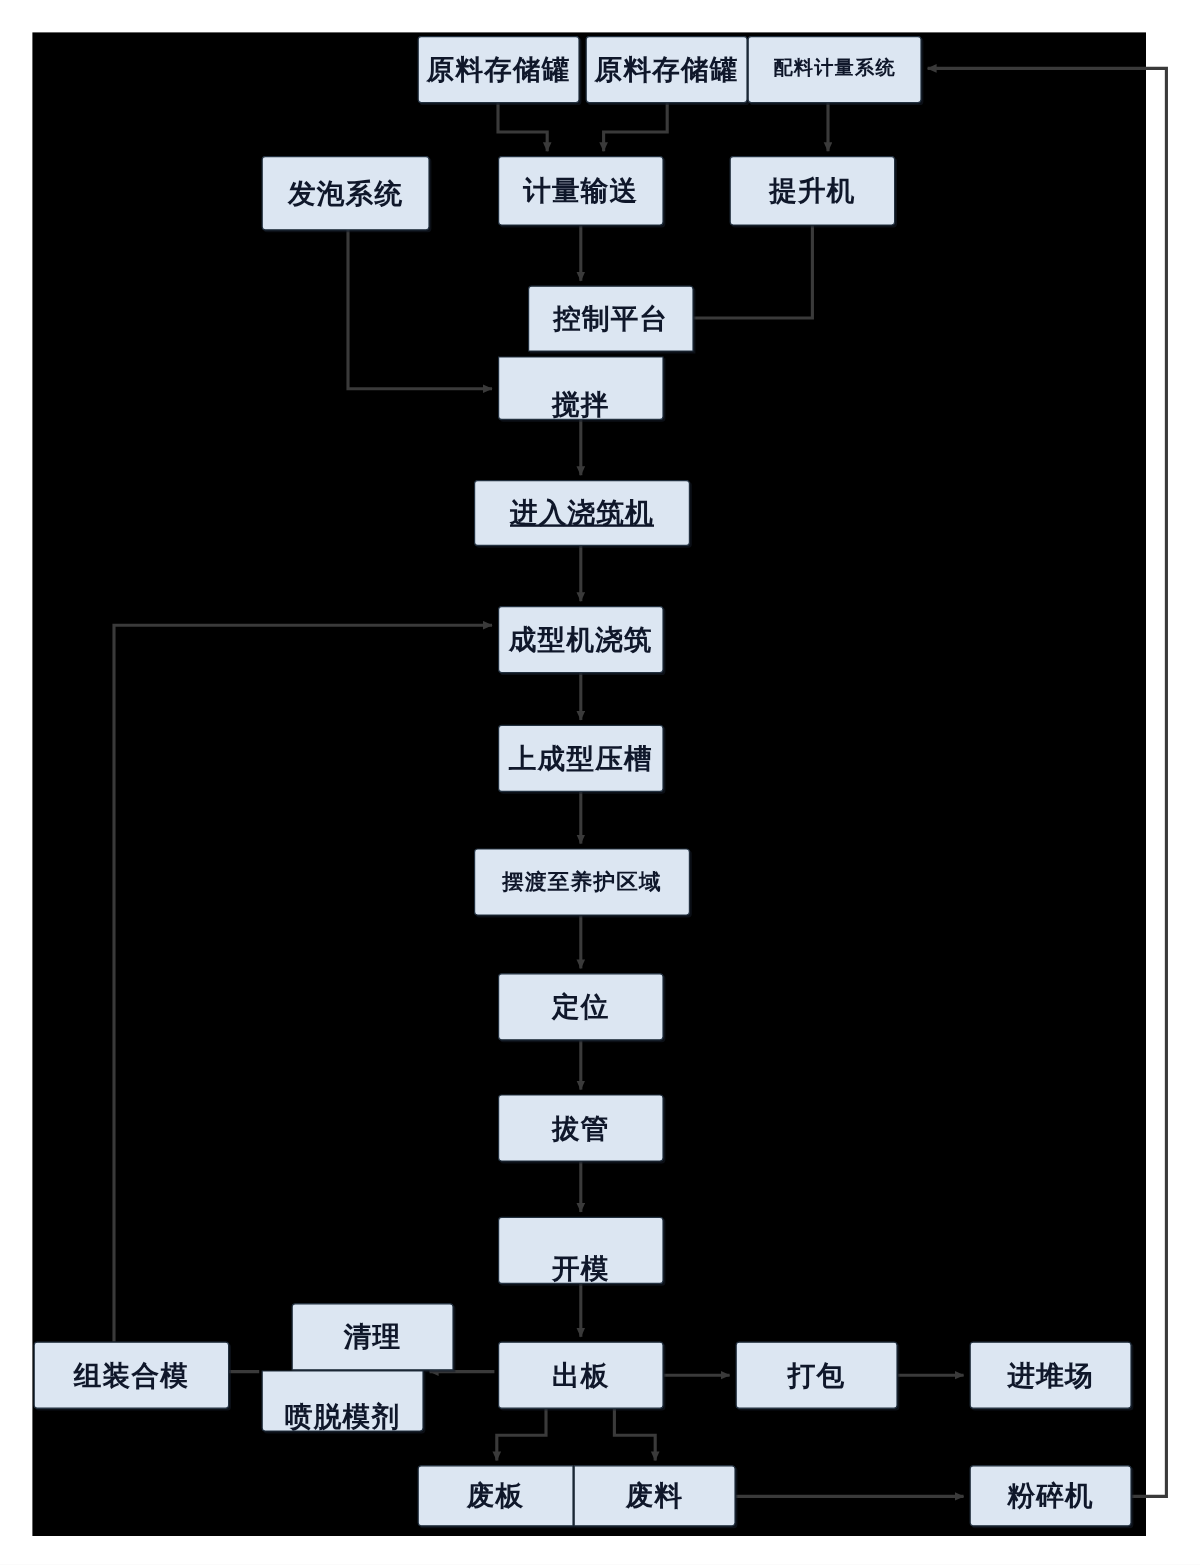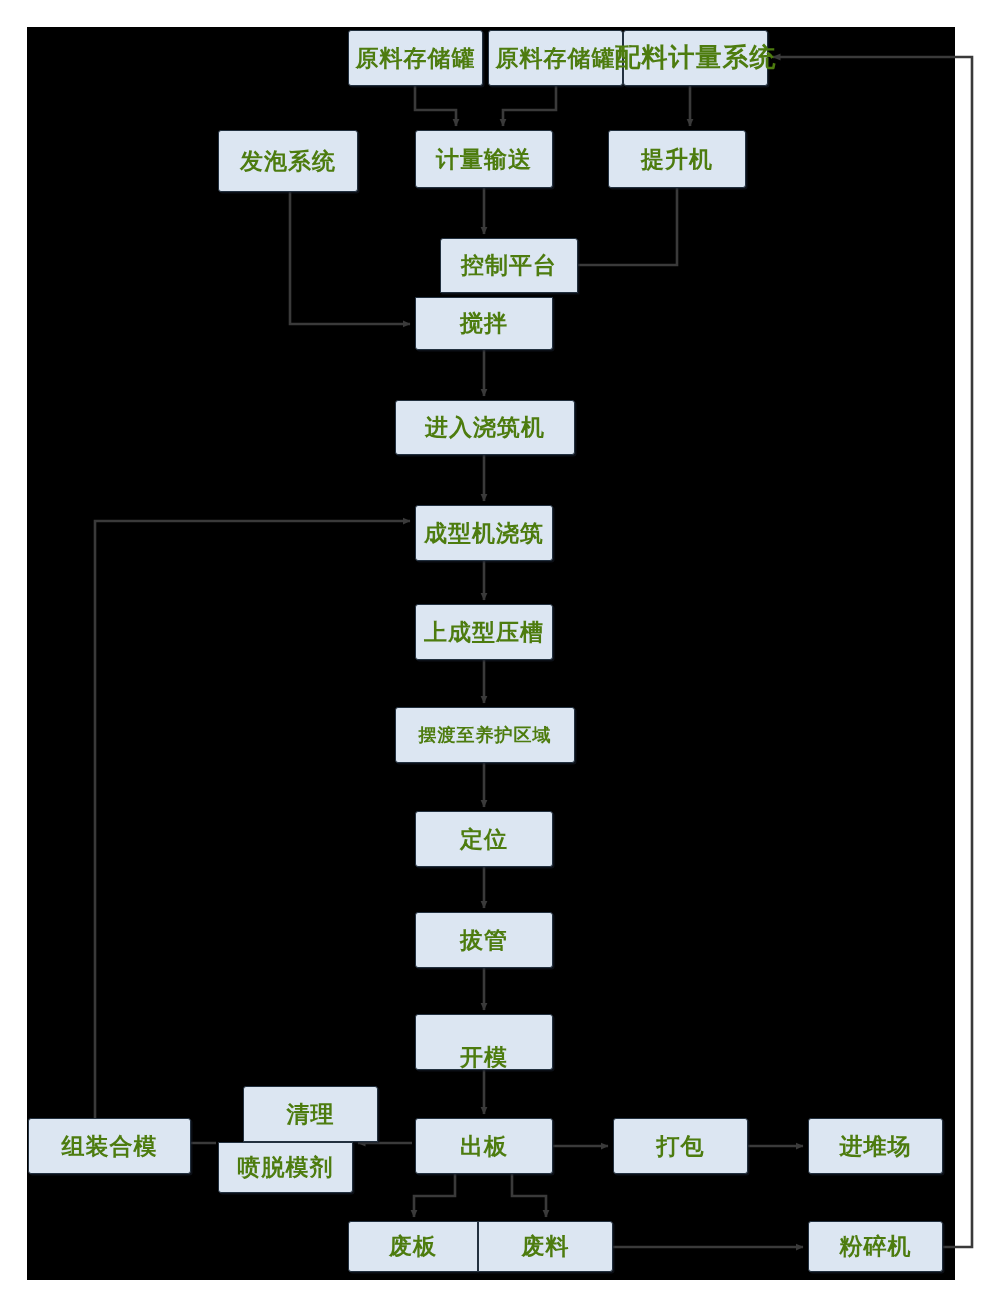--- a/index.html
+++ b/index.html
@@ -33,31 +33,31 @@
   }
   .node {
     position: absolute;
     box-sizing: border-box;
     background: #dce6f2;
     border: 1.6px solid #22303f;
     border-radius: 3px;
     display: flex;
     align-items: center;
     justify-content: center;
-    color: #4d7c0f;
+    color: #0f172a;
     font-size: 23px;
     font-weight: 700;
     letter-spacing: 1px;
     line-height: 1;
     box-shadow: 1.5px 1.5px 0 rgba(20,28,40,0.55);
     text-align: center;
     white-space: nowrap;
   }
   .node.stacked-top { border-radius: 3px 3px 0 0; margin-left: 25px; }
-  .node.stacked-bottom { border-radius: 0 0 3px 3px; }
+  .node.stacked-bottom { border-radius: 0 0 3px 3px; align-items: flex-end; }
   .node.joined-left { border-radius: 3px 0 0 3px; }
   .node.joined-right { border-radius: 0 3px 3px 0; }
 </style>
 </head>
 <body>
 
 <div id="canvas">
 
   <div class="backdrop"></div>
 
@@ -116,42 +116,42 @@
       <path d="M943,1247 L972,1247 L972,57 L773,57"></path>
     </g>
   </svg>
 
   <div class="node" style="left:348px; top:30px;  width:135px; height:56px;">
       <span>原料存储罐</span>
     </div>
   <div class="node" style="left:488px; top:30px;  width:135px; height:56px;">
       <span>原料存储罐</span>
     </div>
-  <div class="node" style="left:623px; top:30px;  width:145px; height:56px; font-size:26px;">
+  <div class="node" style="left:623px; top:30px;  width:145px; height:56px; font-size:16px;">
       <span>配料计量系统</span>
     </div>
 
   <div class="node" style="left:218px; top:130px; width:140px; height:62px;">
       <span>发泡系统</span>
     </div>
   <div class="node" style="left:415px; top:130px; width:138px; height:58px;">
       <span>计量输送</span>
     </div>
   <div class="node" style="left:608px; top:130px; width:138px; height:58px;">
       <span>提升机</span>
     </div>
 
   <div class="node stacked-top" style="left:415px; top:238px; width:138px; height:55px;">
       <span>控制平台</span>
     </div>
   <div class="node stacked-bottom" style="left:415px; top:297px; width:138px; height:53px;">
       <span>搅拌</span>
     </div>
 
-  <div class="node" style="left:395px; top:400px; width:180px; height:55px;">
+  <div class="node" style="left:395px; top:400px; width:180px; height:55px;text-decoration:underline;">
       <span>进入浇筑机</span>
     </div>
   <div class="node" style="left:415px; top:505px; width:138px; height:56px;">
       <span>成型机浇筑</span>
     </div>
   <div class="node" style="left:415px; top:604px; width:138px; height:56px;">
       <span>上成型压槽</span>
     </div>
   <div class="node" style="left:395px; top:707px; width:180px; height:56px; font-size:18px;">
       <span>摆渡至养护区域</span>

